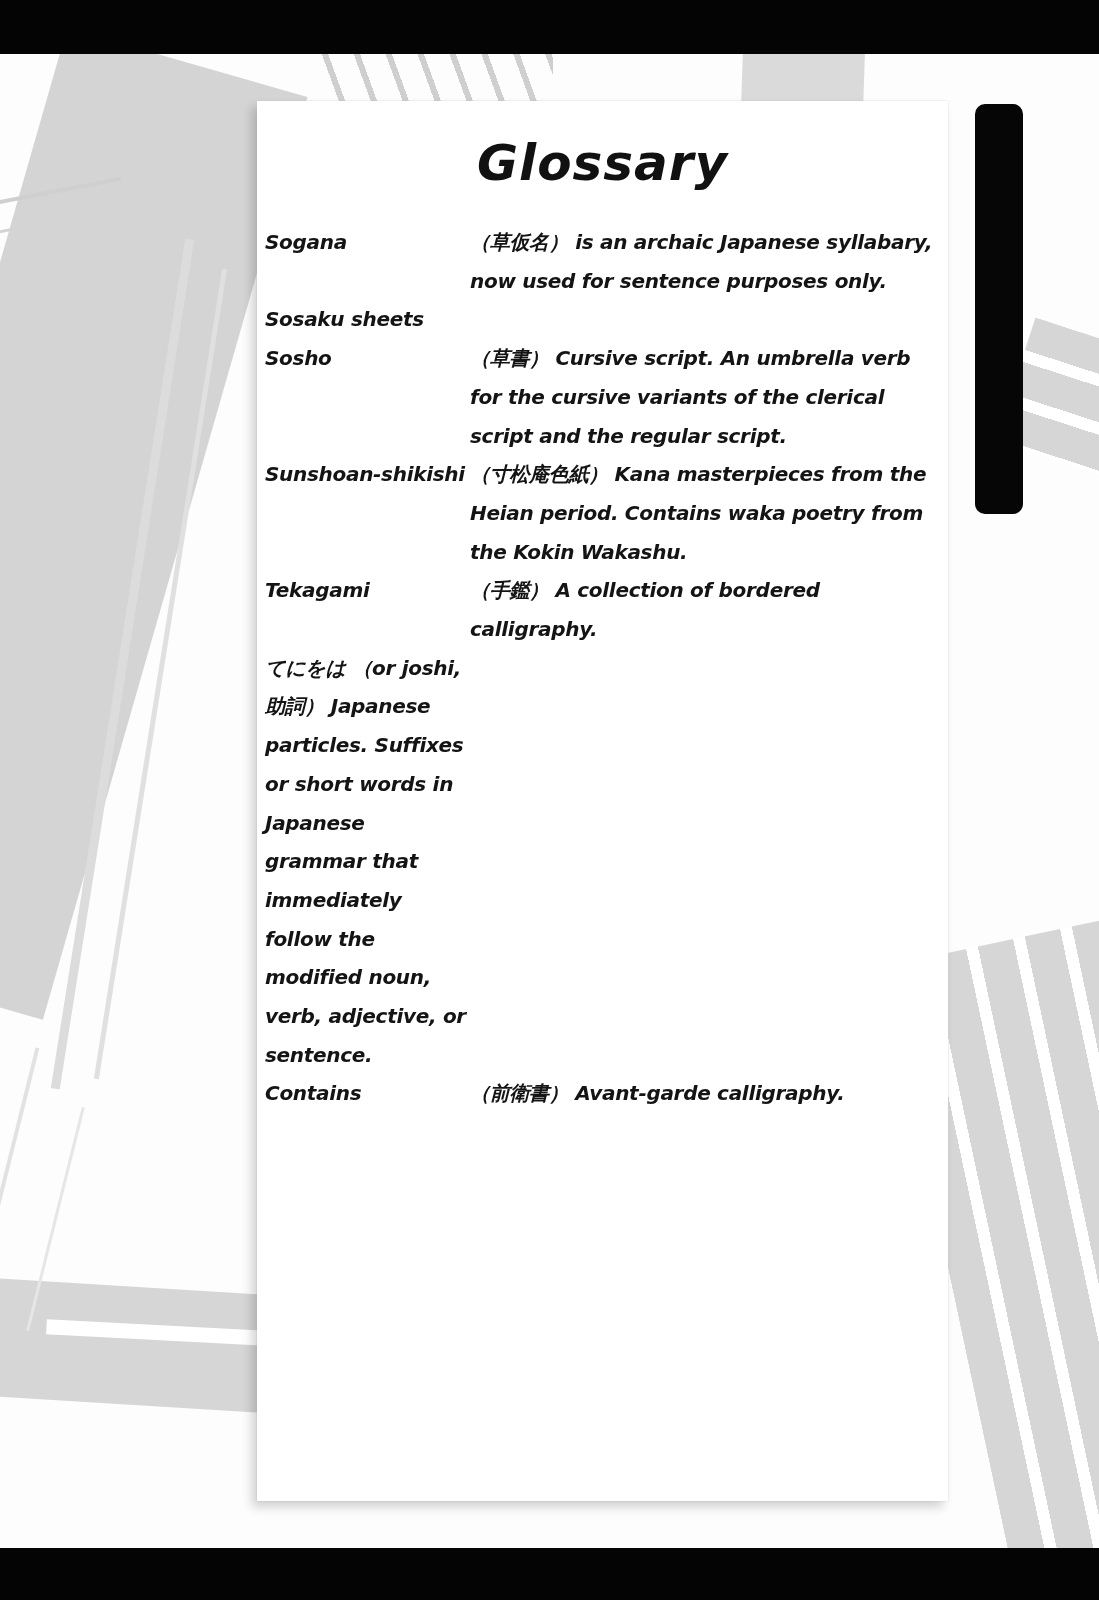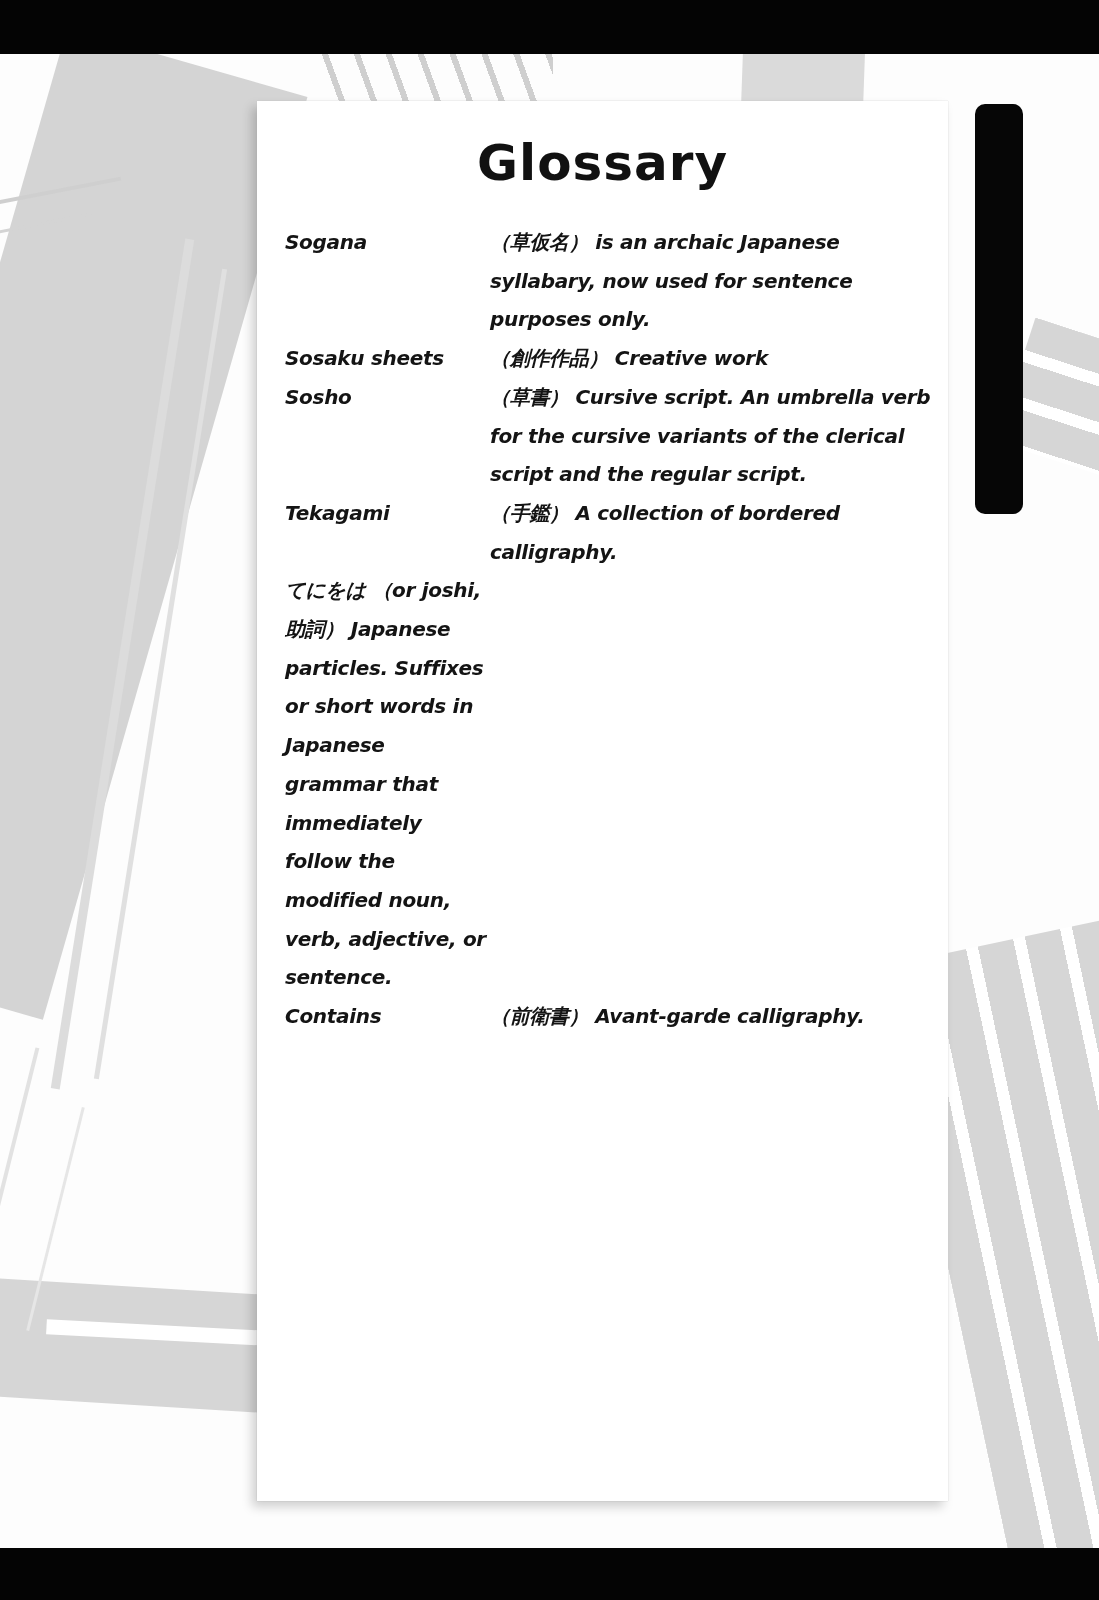--- a/index.html
+++ b/index.html
@@ -42,25 +42,26 @@
     box-shadow: -5px 6px 10px rgba(0,0,0,0.18), 0 0 1px #c9c9c9;
     z-index: 3;
     color: #111111;
   }
   .panel-title {
     margin-top: 30px;
     text-align: center;
     font-size: 50px;
     line-height: 64px;
     font-weight: bold;
+    font-style: italic;
     letter-spacing: 1px;
   }
   .entries {
     margin-top: 28px;
-    padding: 0 10px 0 28px;
+    padding: 0 10px 0 8px;
   }
   .entry { display: grid; grid-template-columns: 205px 1fr; }
   .term, .def {
     font-size: 20px;
     line-height: 38.7px;
     font-weight: bold;
     font-style: italic;
     letter-spacing: -0.3px;
     color: #141414;
   }
@@ -98,25 +99,28 @@
 <div class="panel">
   <div class="panel-title">Glossary</div>
 
   <div class="entries">
     <div class="entry">
       <div class="term">Sogana</div>
       <div class="def">（草仮名） is an archaic Japanese syllabary, now used for sentence purposes only.</div>
     </div>
     <div class="entry">
       <div class="term">Sosaku sheets</div>
-      <div class="def">（創作作品） Creative work</div>
     </div>
     <div class="entry">
       <div class="term">Sosho</div>
       <div class="def">（草書） Cursive script. An umbrella verb for the cursive variants of the clerical script and the regular script.</div>
+    </div>
+    <div class="entry">
+      <div class="term">Sunshoan-shikishi</div>
+      <div class="def">（寸松庵色紙） Kana masterpieces from the Heian period. Contains waka poetry from the Kokin Wakashu.</div>
     </div>
     <div class="entry">
       <div class="term">Tekagami</div>
       <div class="def">（手鑑） A collection of bordered calligraphy.</div>
     </div>
     <div class="entry">
       <div class="def">てにをは （or joshi, 助詞） Japanese particles. Suffixes or short words in Japanese grammar that immediately follow the modified noun, verb, adjective, or sentence.</div>
     </div>
     <div class="entry">
       <div class="term">Contains</div>

